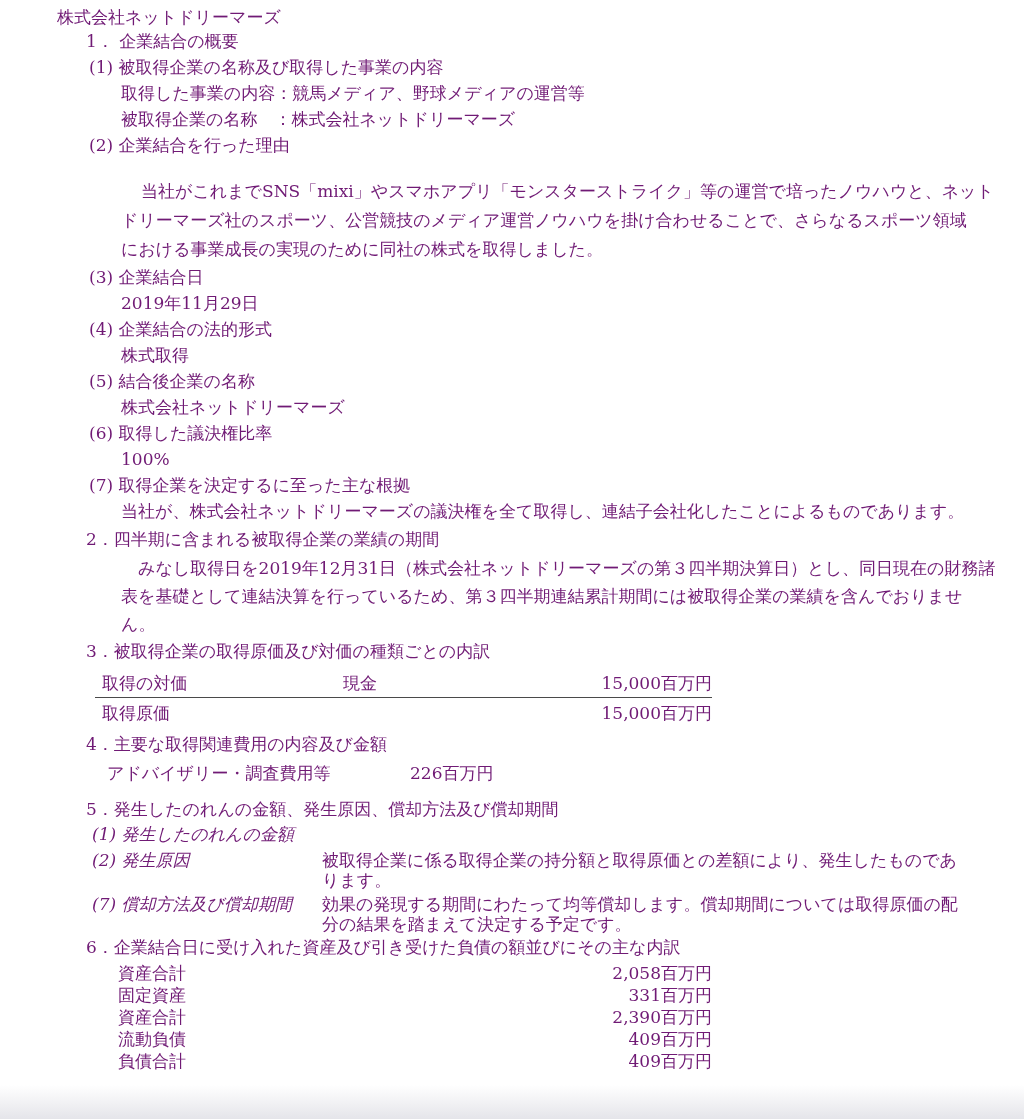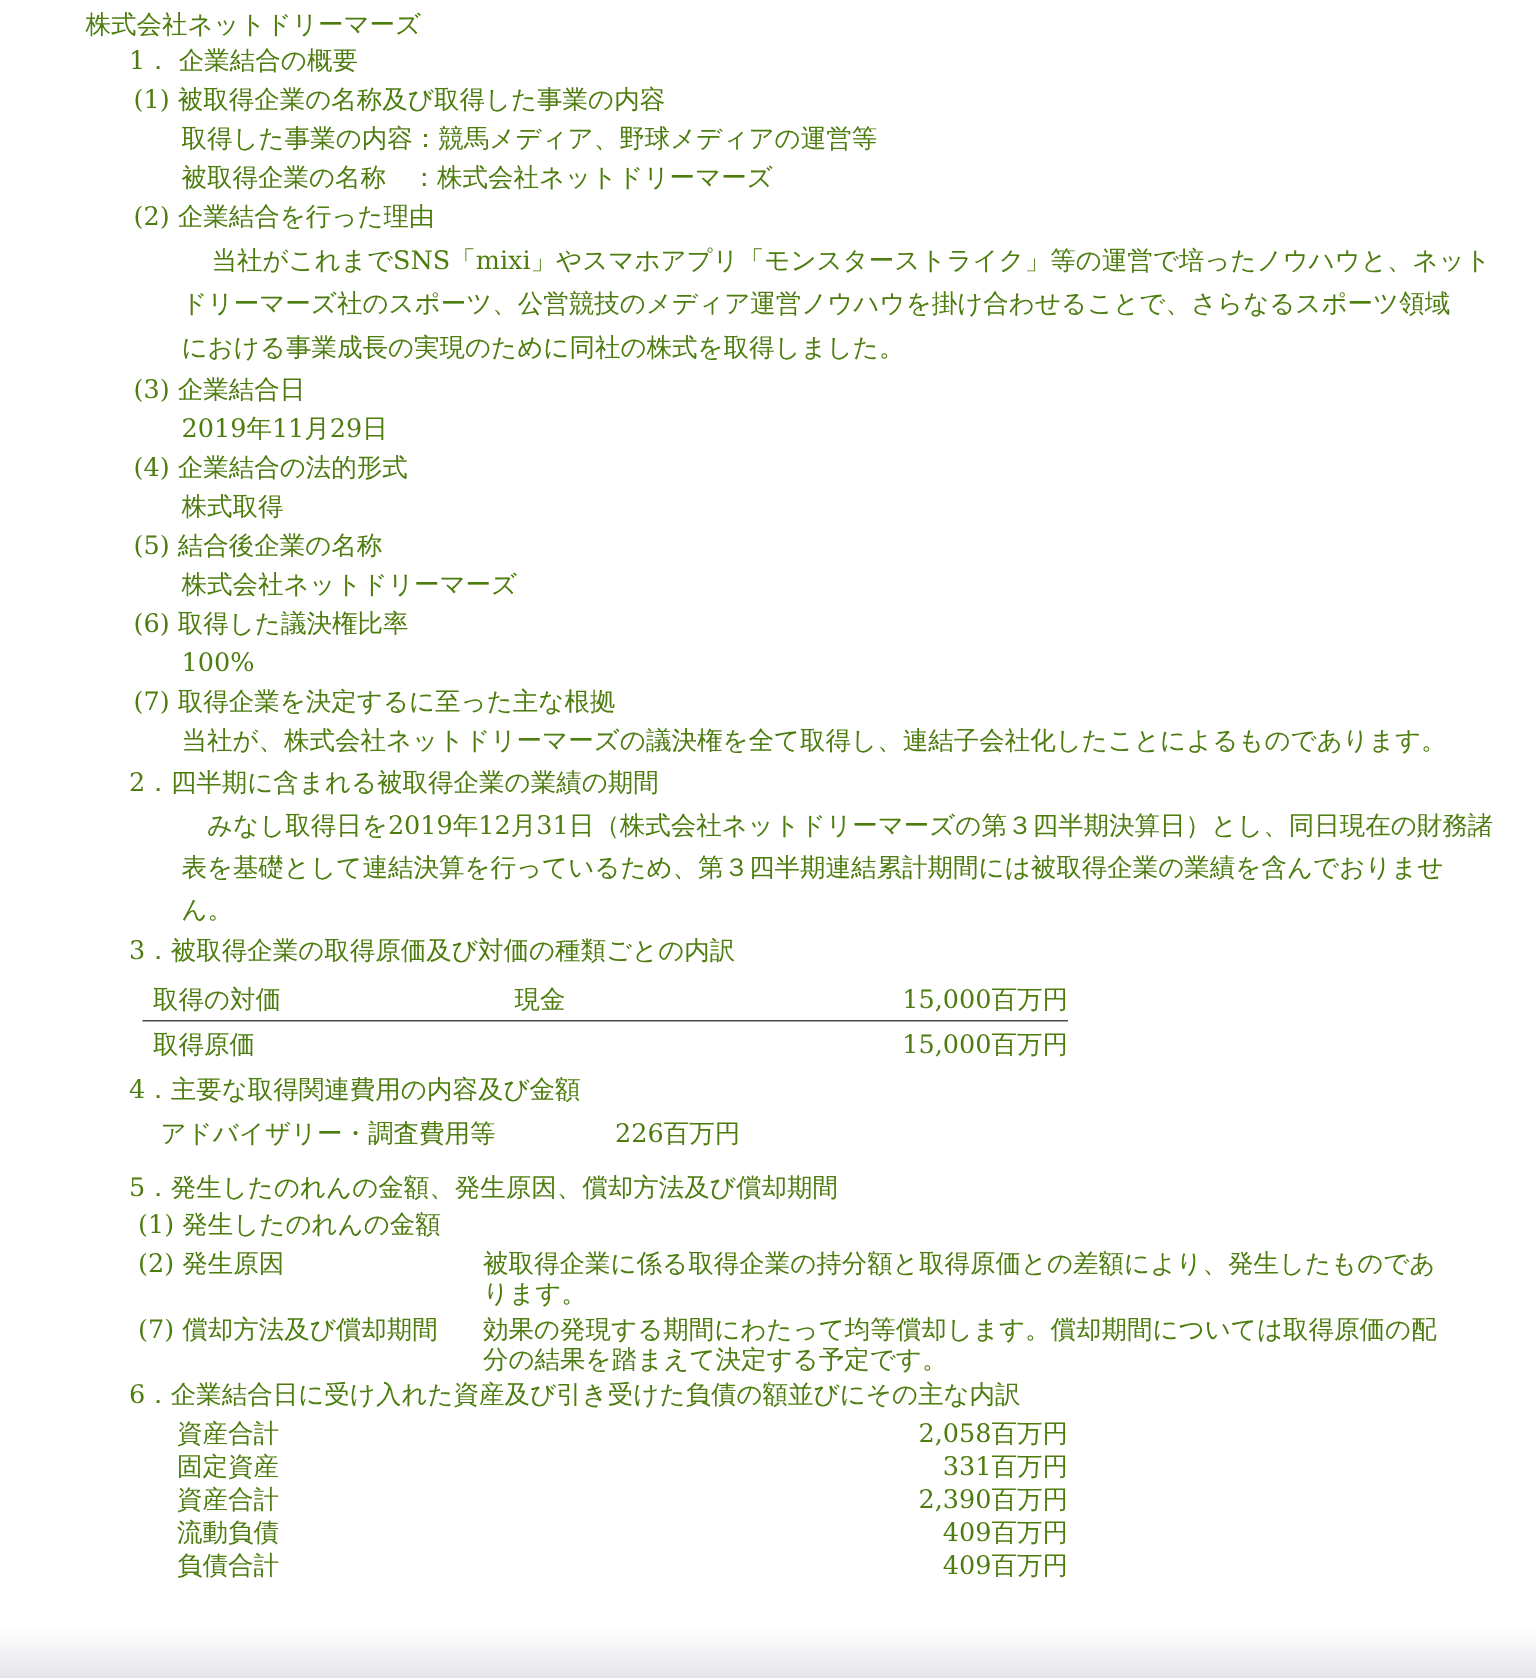--- a/index.html
+++ b/index.html
@@ -3,45 +3,45 @@
 <meta charset="utf-8">
 <style>
   html,body{margin:0;padding:0;background:#ffffff;}
   .page{
     position:relative;
     width:1024px;height:1119px;
     background:#ffffff;
     overflow:hidden;
     font-family:"DejaVu Serif","Liberation Serif",serif;
     font-size:17px;
-    color:#4d7c0f;
+    color:#701a75;
   }
   .title{margin:6px 0 0 57px;line-height:22px;}
   .ln{line-height:26px;white-space:pre;}
   .hsec{margin-left:86px;}
   .item{margin-left:89px;}
   .sub{margin-left:121px;}
-  .para1{margin-left:121px;margin-top:2px;line-height:29px;white-space:pre;text-indent:20px;}
+  .para1{margin-left:121px;margin-top:19px;line-height:29px;white-space:pre;text-indent:20px;}
   .para2{margin-left:121px;margin-top:2px;line-height:28px;white-space:pre;text-indent:17px;}
   .mt2{margin-top:2px;}
   .mt10{margin-top:10px;}
   
   .t3{margin-left:95px;margin-top:6px;width:617px;}
   .t3row{display:flex;align-items:center;padding-left:7px;box-sizing:border-box;height:28px;}
   .t3row-first{border-bottom:1.5px solid #4a4a4a;}
   .t3row-second{height:31px;}
   .t3label{width:241px;}
   .t3mid{flex:1;}
   .t3val{margin-left:auto;text-align:right;}
   
   .s4row{display:flex;margin-left:107px;margin-top:3px;line-height:26px;}
   .s4label{width:303px;}
   
   .s5row{display:flex;margin-left:92px;}
-  .s5term{width:230px;line-height:21px;white-space:pre;}
+  .s5term{width:230px;line-height:21px;white-space:pre;font-style:italic;}
   .s5desc{width:640px;}
   .s5amount{line-height:21px;white-space:pre;}
   .s5note{line-height:20px;white-space:pre;}
   
   .s6list{margin-top:2px;}
   .s6row{display:flex;margin-left:118px;width:594px;line-height:22px;}
   .s6label{flex:1;}
   .s6val{text-align:left;}
   .fade{
     position:absolute;left:0;bottom:0;width:100%;height:34px;

